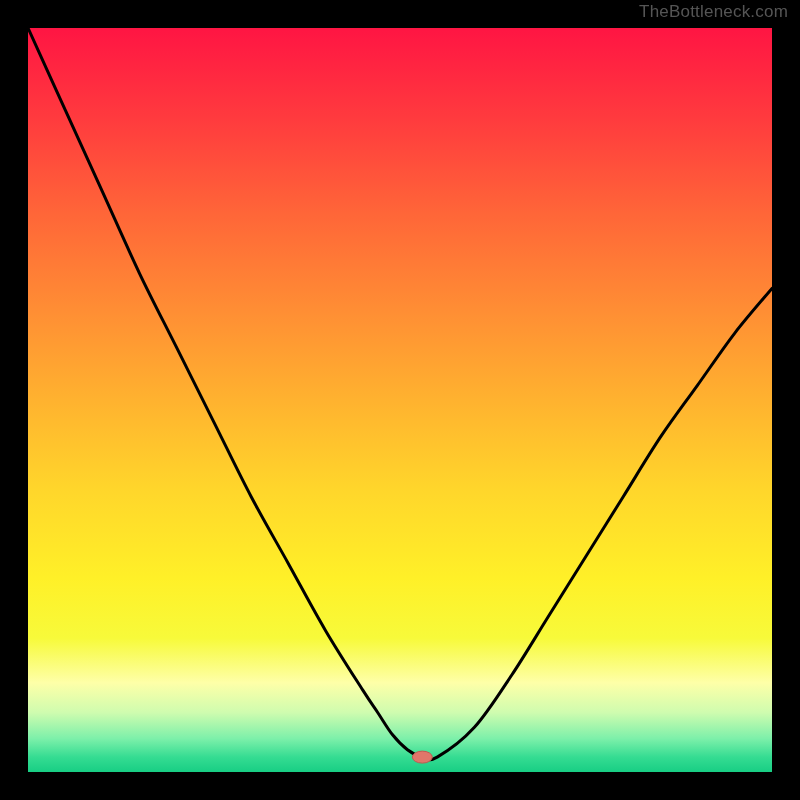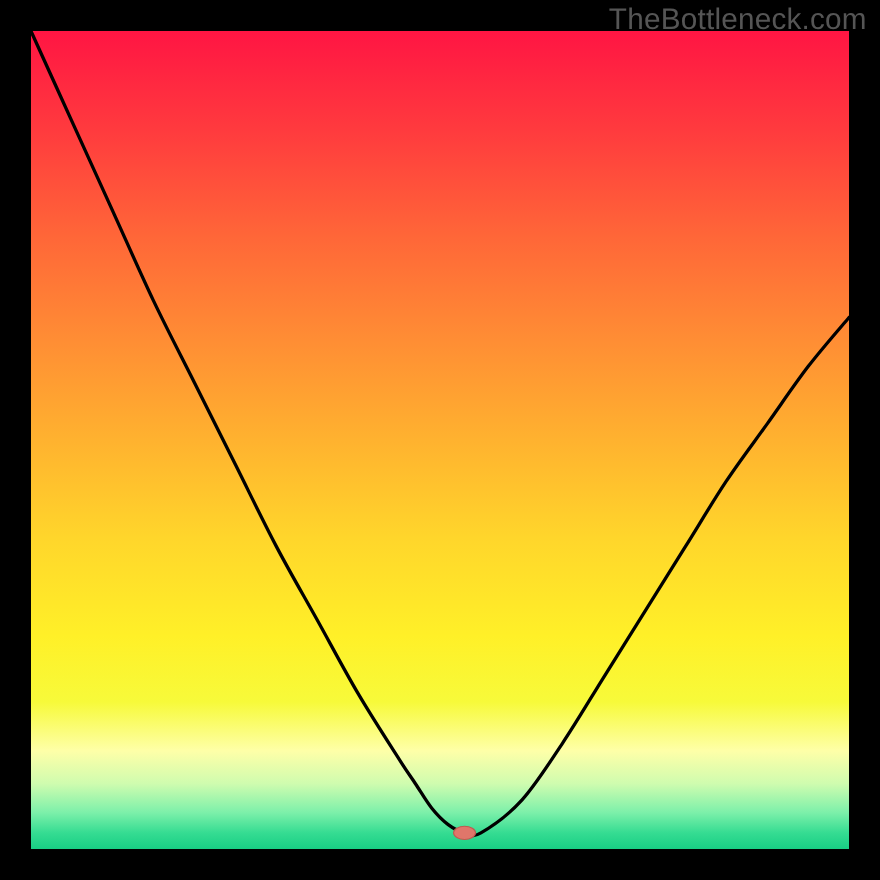--- a/index.html
+++ b/index.html
@@ -37,21 +37,21 @@
     left: 0;
     top: 0;
     width: 100%;
     height: 100%;
   }
   .watermark {
     position: absolute;
     top: 2px;
     right: 12px;
     color: #555;
-    font-size: 27px;
+    font-size: 17px;
     font-weight: 400;
     letter-spacing: 0.2px;
     user-select: none;
     pointer-events: none;
   }
 </style>
 </head>
 <body>
 
 <div class="frame">

